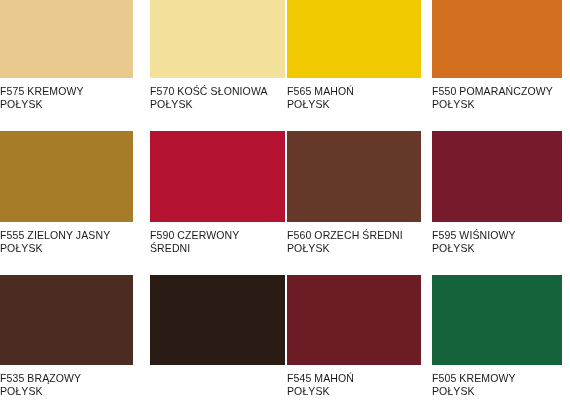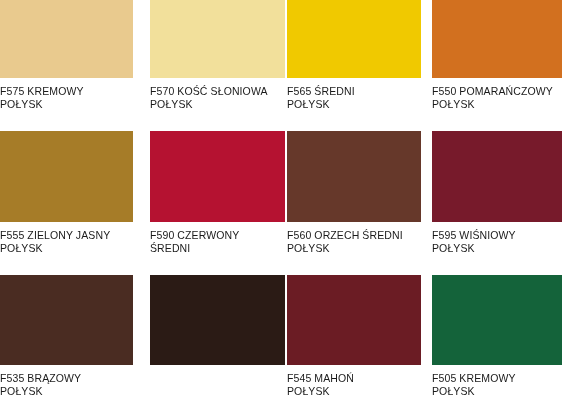--- a/index.html
+++ b/index.html
@@ -66,21 +66,21 @@
       <div class="swatch-label">F575 KREMOWY
 POŁYSK</div>
     </div>
     <div class="swatch-cell col-1">
       <div class="swatch-chip" style="background-color:#F2E09B;"></div>
       <div class="swatch-label">F570 KOŚĆ SŁONIOWA
 POŁYSK</div>
     </div>
     <div class="swatch-cell col-2">
       <div class="swatch-chip" style="background-color:#F0C900;"></div>
-      <div class="swatch-label">F565 ŚREDNI
+      <div class="swatch-label">F565 MAHOŃ
 POŁYSK</div>
     </div>
     <div class="swatch-cell col-3">
       <div class="swatch-chip" style="background-color:#D2701F;"></div>
       <div class="swatch-label">F550 POMARAŃCZOWY
 POŁYSK</div>
     </div>
   </div>
 
   <div class="swatch-row row-1">

